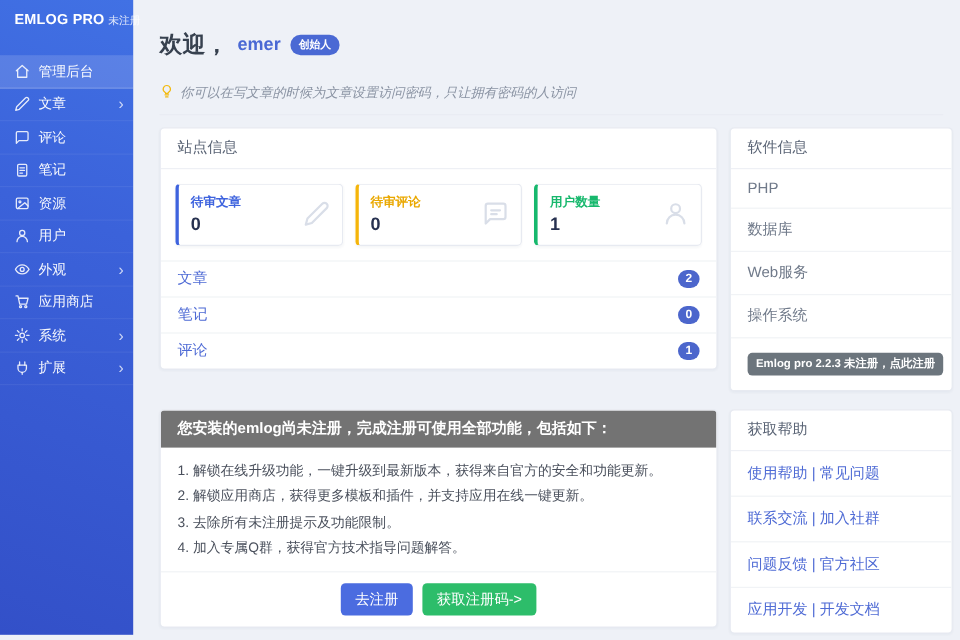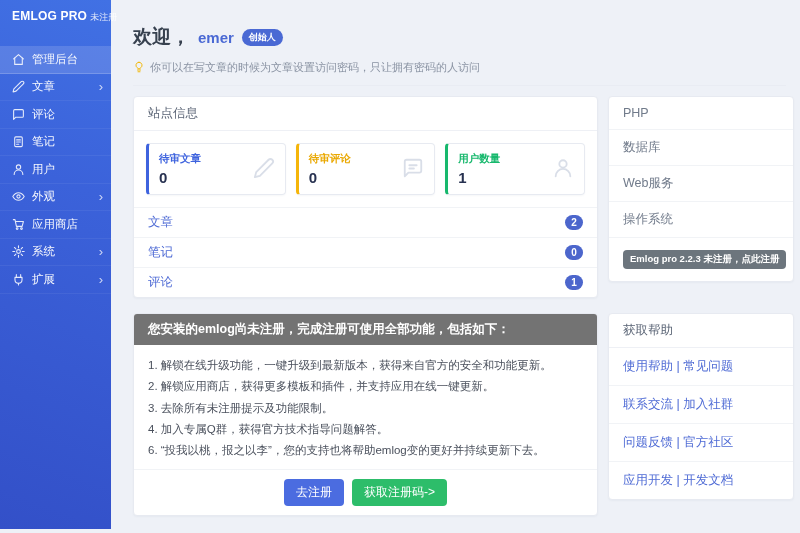--- a/index.html
+++ b/index.html
@@ -31,22 +31,22 @@
   
   .main { flex:1; height:533px; display:flex; flex-direction:column; padding:14px 14px 10px 22px; overflow:hidden; }
   .welcome-row { display:flex; align-items:center; gap:8px; margin-top:10px; }
   .welcome-title { font-size:19px; font-weight:bold; color:#37414f; }
   .welcome-user { font-size:15px; color:#4a69d4; font-weight:bold; }
   .role-badge {
     background:#4a69d4; color:#fff; font-size:9px; padding:2px 7px;
     border-radius:9px; font-weight:bold;
   }
   .tip-row {
-    display:flex; align-items:center; gap:5px; margin-top:10px; padding-bottom:10px;
-    font-size:11px; color:#8a93a3; border-bottom:1px solid #e9ecf3;
+    display:flex; align-items:center; gap:5px; margin-top:20px; padding-bottom:10px;
+    font-size:11px; color:#8a93a3; border-bottom:1px solid #e9ecf3;font-style:italic;
   }
   .tip-icon svg { width:12px; height:12px; stroke:#f2b90d; fill:none; stroke-width:2; stroke-linecap:round; }
   
   .grid {
     margin-top:10px; display:grid; grid-template-columns:465px 186px;
     column-gap:10px; row-gap:15px; align-items:start;
   }
   .panel {
     background:#fff; border:1px solid #e7eaf1; border-radius:4px;
     box-shadow:0 1px 2px rgba(20,40,80,.04); overflow:hidden;
@@ -151,20 +151,30 @@
     <div class="nav-item">
       <span class="nav-icon">
           <svg viewBox="0 0 24 24">
             <rect x="5" y="3.5" width="14" height="18" rx="2"></rect>
             <path d="M8.5 9h7M8.5 13h7M8.5 17h4"></path>
           </svg>
         </span>
       <span class="nav-label">笔记</span>
     </div>
 
+    <div class="nav-item">
+      <span class="nav-icon">
+          <svg viewBox="0 0 24 24">
+            <rect x="3" y="4" width="18" height="16" rx="2"></rect>
+            <circle cx="8.5" cy="9.5" r="1.5"></circle>
+            <path d="M21 16l-5-5-11 9"></path>
+          </svg>
+        </span>
+      <span class="nav-label">资源</span>
+    </div>
 
     <div class="nav-item">
       <span class="nav-icon">
           <svg viewBox="0 0 24 24">
             <circle cx="12" cy="7.5" r="4"></circle>
             <path d="M4 21a8 8 0 0 1 16 0"></path>
           </svg>
         </span>
       <span class="nav-label">用户</span>
     </div>
@@ -276,35 +286,35 @@
         <span class="lnk">笔记</span>
         <span class="count-badge">0</span>
       </div>
       <div class="stat-row">
         <span class="lnk">评论</span>
         <span class="count-badge">1</span>
       </div>
     </div>
 
     <div class="panel">
+      <div class="panel-header">软件信息</div>
       <div class="info-row">PHP</div>
       <div class="info-row">数据库</div>
       <div class="info-row">Web服务</div>
       <div class="info-row">操作系统</div>
       <span class="version-badge">Emlog pro 2.2.3 未注册，点此注册</span>
     </div>
 
     <div class="panel">
       <div class="notice-header">您安装的emlog尚未注册，完成注册可使用全部功能，包括如下：</div>
       <div class="notice-body">
         <div class="notice-line">1. 解锁在线升级功能，一键升级到最新版本，获得来自官方的安全和功能更新。</div>
         <div class="notice-line">2. 解锁应用商店，获得更多模板和插件，并支持应用在线一键更新。</div>
         <div class="notice-line">3. 去除所有未注册提示及功能限制。</div>
         <div class="notice-line">4. 加入专属Q群，获得官方技术指导问题解答。</div>
-        <div class="notice-line">6. “投我以桃，报之以李”，您的支持也将帮助emlog变的更好并持续更新下去。</div>
       </div>
       <div class="notice-footer">
         <button class="btn btn-blue">去注册</button>
         <button class="btn btn-green">获取注册码-&gt;</button>
       </div>
     </div>
 
     <div class="panel">
       <div class="panel-header">获取帮助</div>
       <div class="help-row">使用帮助 | 常见问题</div>

